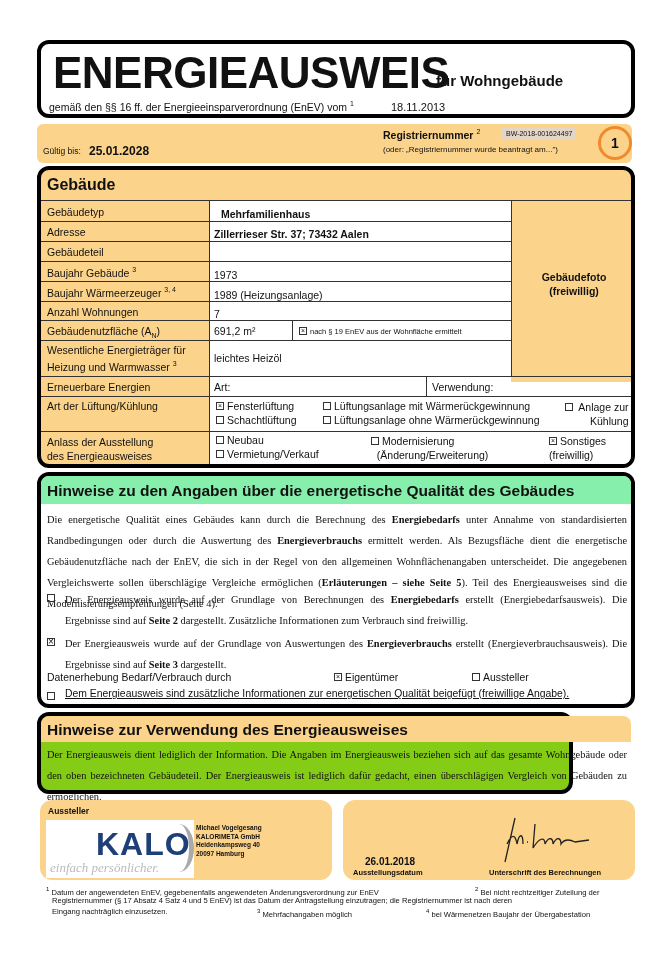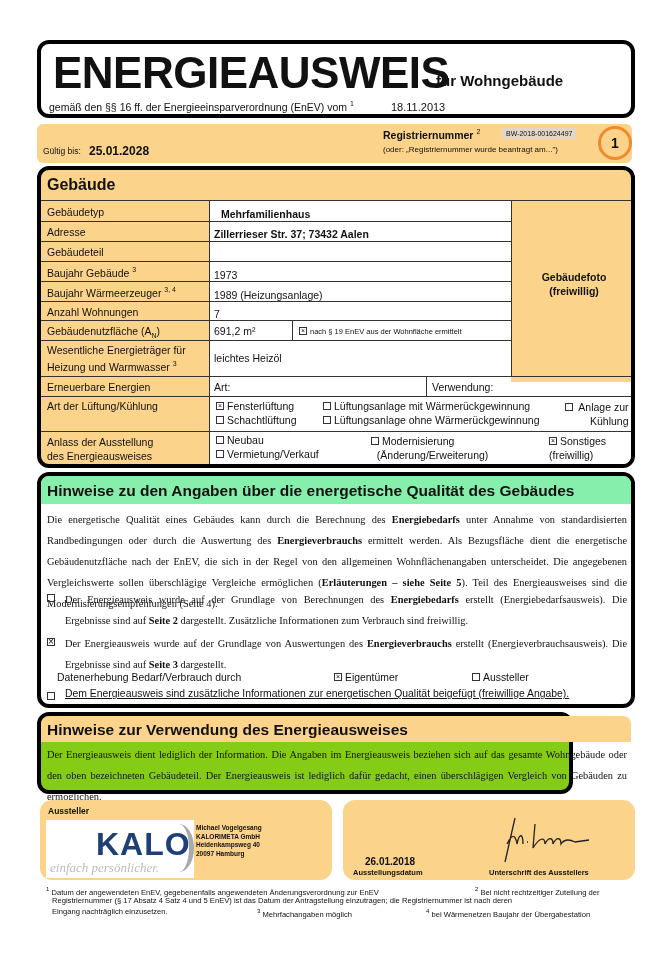--- a/index.html
+++ b/index.html
@@ -164,21 +164,21 @@
     <div id="hints-title">Hinweise zu den Angaben über die energetische Qualität des Gebäudes</div>
   </div>
   <div class="para" style="top:33px;"><span>Die energetische Qualität eines Gebäudes kann durch die Berechnung des </span><b>Energiebedarfs</b><span> unter Annahme von standardisierten Randbedingungen oder durch die Auswertung des </span><b>Energieverbrauchs</b><span> ermittelt werden. Als Bezugsfläche dient die energetische Gebäudenutzfläche nach der EnEV, die sich in der Regel von den allgemeinen Wohnflächenangaben unterscheidet. Die angegebenen Vergleichswerte sollen überschlägige Vergleiche ermöglichen (</span><b>Erläuterungen – siehe Seite 5</b><span>). Teil des Energieausweises sind die Modernisierungsempfehlungen (Seite 4).</span></div>
 
   <span class="cb bullet-box" style="top:118px;"></span>
   <div class="para" style="top:113px;left:24px;width:562px;"><span>Der Energieausweis wurde auf der Grundlage von Berechnungen des </span><b>Energiebedarfs</b><span> erstellt (Energiebedarfsausweis). Die Ergebnisse sind auf </span><b>Seite 2</b><span> dargestellt. Zusätzliche Informationen zum Verbrauch sind freiwillig.</span></div>
 
   <span class="cb bullet-box" style="top:162px;">×</span>
   <div class="para" style="top:157px;left:24px;width:562px;"><span>Der Energieausweis wurde auf der Grundlage von Auswertungen des </span><b>Energieverbrauchs</b><span> erstellt (Energieverbrauchsausweis). Die Ergebnisse sind auf </span><b>Seite 3</b><span> dargestellt.</span></div>
 
-  <div class="opt" style="left:16px;top:196px;font-size:10.4px;">Datenerhebung Bedarf/Verbrauch durch</div>
+  <div class="opt" style="left:6px;top:196px;font-size:10.4px;">Datenerhebung Bedarf/Verbrauch durch</div>
   <div class="opt" style="left:293px;top:196px;font-size:10.4px;"><span class="cb">×</span><span>Eigentümer</span></div>
   <div class="opt" style="left:431px;top:196px;font-size:10.4px;"><span class="cb"></span><span>Aussteller</span></div>
 
   <span class="cb bullet-box" style="top:216px;"></span>
   <div class="opt" style="left:24px;top:212px;font-size:10.4px;text-decoration:underline;">Dem Energieausweis sind zusätzliche Informationen zur energetischen Qualität beigefügt (freiwillige Angabe).</div>
 </div>
 
 <div id="usage" class="orange-border">
   <div id="usage-head">
     <div id="usage-title">Hinweise zur Verwendung des Energieausweises</div>
@@ -200,21 +200,21 @@
     <div>20097 Hamburg</div>
   </div>
 </div>
 
 <div id="sign">
   <svg id="signature" viewBox="0 0 100 50">
     <path d="M12 48 L22 4 M14 30 C 18 22, 22 18, 24 30 C 26 20, 30 18, 30 30 M34 28 l1 0 M42 10 L40 34 C 46 24, 52 22, 52 30 C 56 22, 60 24, 60 30 C 64 22, 68 24, 68 30 C 72 24, 78 26, 82 28 L 96 26" fill="none" stroke="#222" stroke-width="1.3"></path>
   </svg>
   <div id="issue-date">26.01.2018</div>
   <div id="issue-label">Ausstellungsdatum</div>
-  <div id="sign-label">Unterschrift des Ausstellers</div>
+  <div id="sign-label">Unterschrift des Berechnungen</div>
 </div>
 
 <div id="footnotes">
   <div class="fn" style="left:6px;top:0;"><sup>1</sup> <span>Datum der angewendeten EnEV, gegebenenfalls angewendeten Änderungsverordnung zur EnEV</span></div>
   <div class="fn" style="left:435px;top:0;"><sup>2</sup> <span>Bei nicht rechtzeitiger Zuteilung der</span></div>
   <div class="fn" style="left:12px;top:11px;">Registriernummer (§ 17 Absatz 4 Satz 4 und 5 EnEV) ist das Datum der Antragstellung einzutragen; die Registriernummer ist nach deren</div>
   <div class="fn" style="left:12px;top:22px;">Eingang nachträglich einzusetzen.</div>
   <div class="fn" style="left:217px;top:22px;"><sup>3</sup> <span>Mehrfachangaben möglich</span></div>
   <div class="fn" style="left:386px;top:22px;"><sup>4</sup> <span>bei Wärmenetzen Baujahr der Übergabestation</span></div>
 </div>

